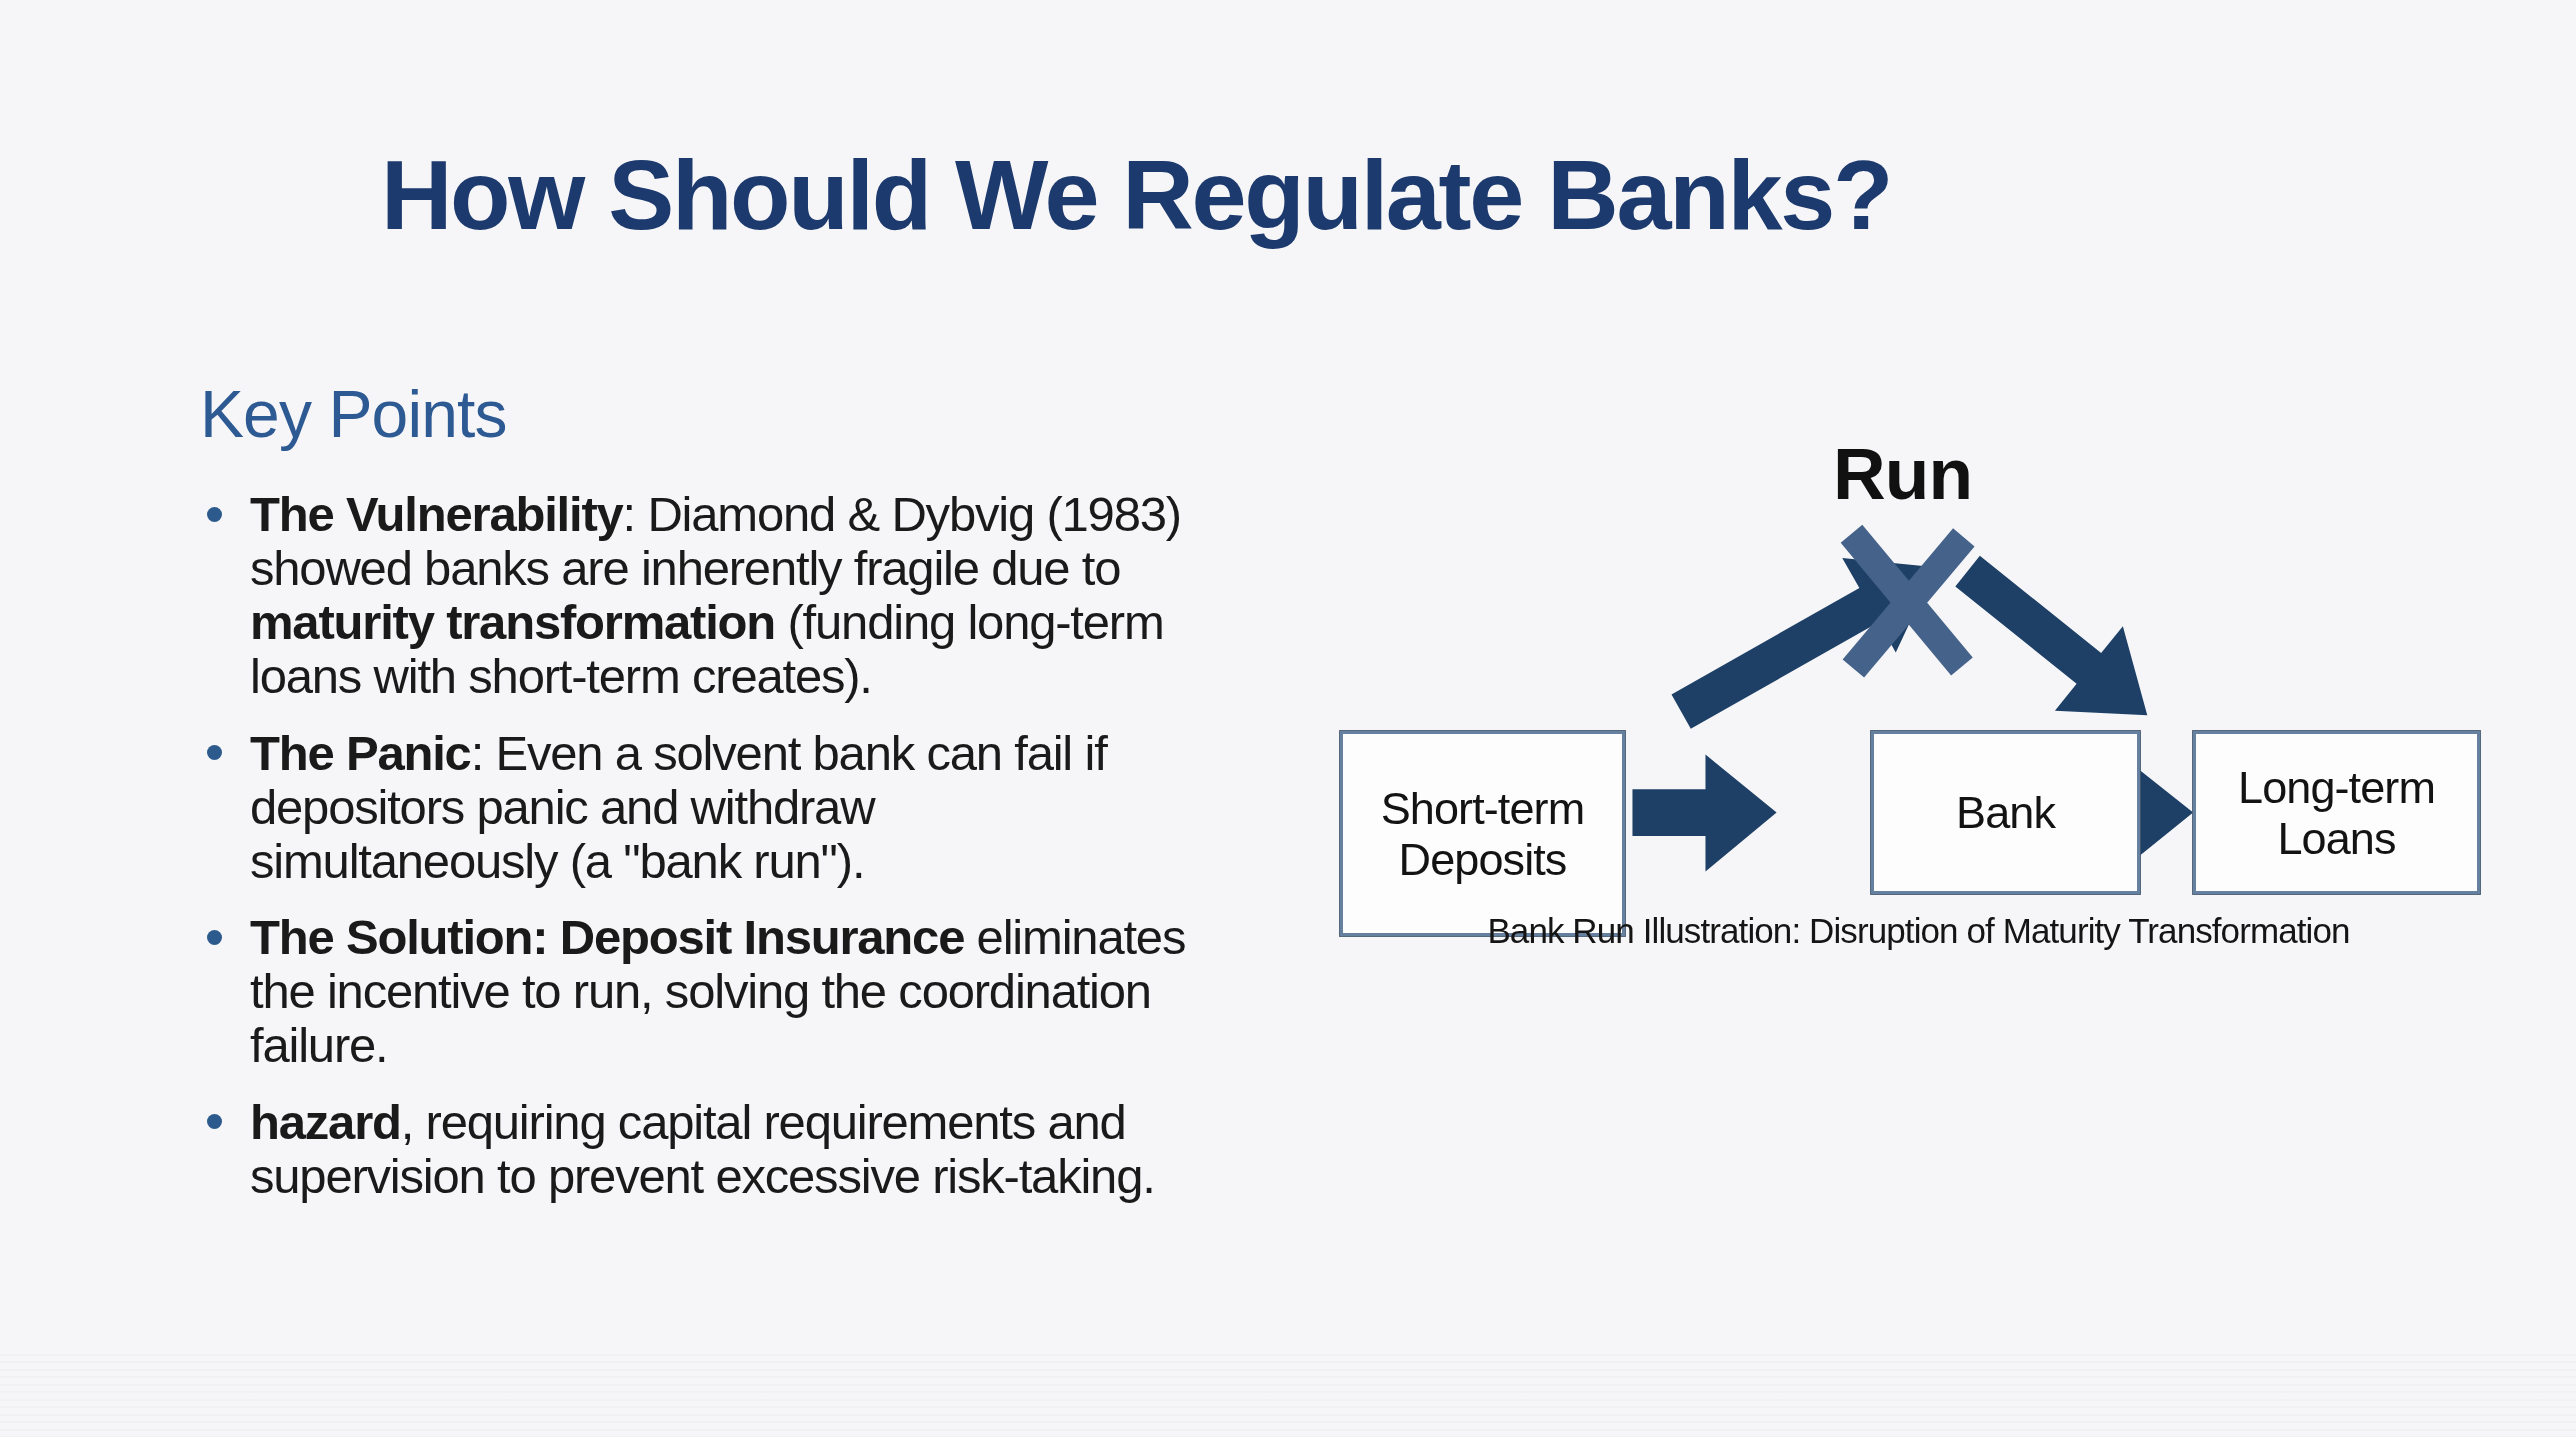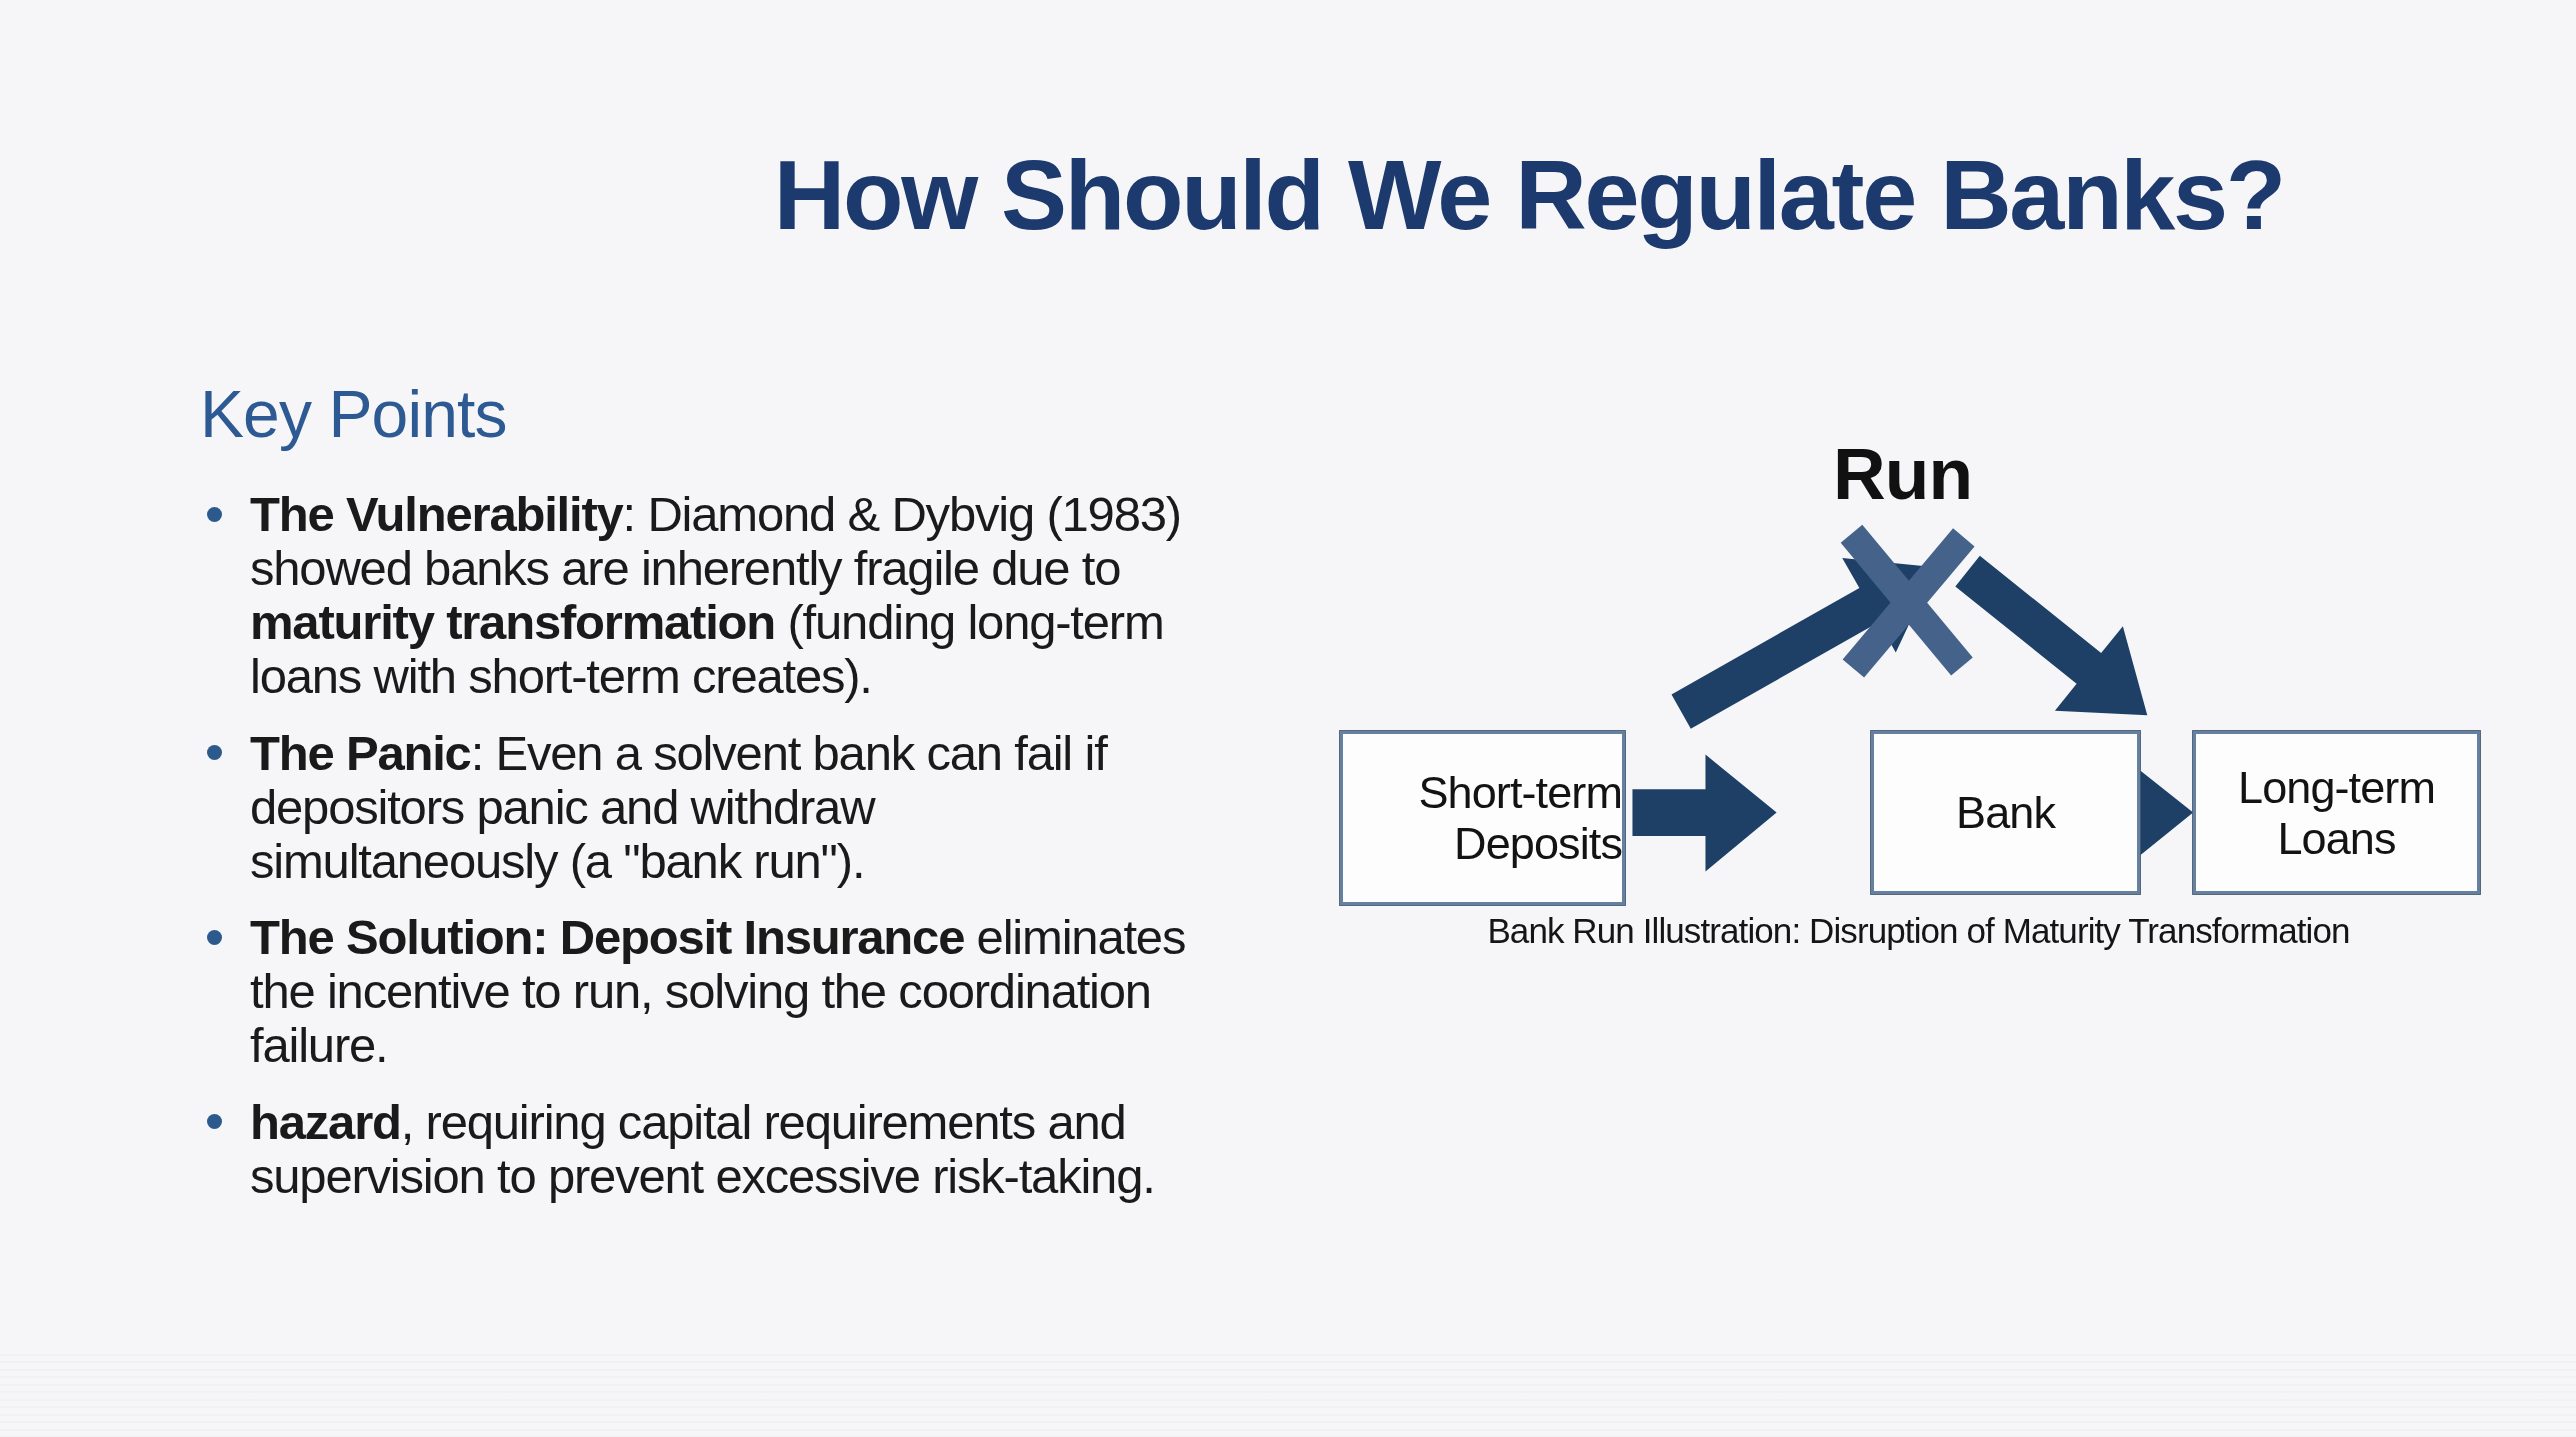--- a/index.html
+++ b/index.html
@@ -6,21 +6,21 @@
     --c-title:#1d3a6e; --c-heading:#2e5a94; --c-body:#1a1a1a;
     --c-arrow:#1e4066; --c-x:#45628b; --c-border:#66809f; --c-dot:#2d5a8c;
     --c-bg:#f6f6f8;
   }
   *{margin:0;padding:0;box-sizing:border-box;}
   html,body{width:2576px;height:1438px;overflow:hidden;}
   body{font-family:"Liberation Sans",sans-serif;background:var(--c-bg);}
   .slide{position:absolute;inset:0;width:2576px;height:1438px;background:var(--c-bg);}
 
   .page-title{
-    position:absolute;top:142px;left:16px;width:2268px;text-align:right;
+    position:absolute;top:142px;left:2px;width:2268px;text-align:center;
     font-size:99px;line-height:105px;font-weight:700;color:var(--c-title);
     letter-spacing:-2.3px;
   }
   .section-heading{
     position:absolute;top:382px;left:200px;
     font-size:66px;line-height:64px;font-weight:400;color:var(--c-heading);
     letter-spacing:-0.9px;
   }
   ul.key-points{
     position:absolute;top:487px;left:200px;width:1105px;list-style:none;
@@ -35,21 +35,21 @@
   }
   ul.key-points .bl{display:block;white-space:nowrap;}
   ul.key-points .seg-b{font-weight:700;}
 
   .diagram-box{
     position:absolute;display:flex;flex-direction:column;justify-content:center;
     align-items:center;background:#fdfdfe;border:3.7px solid var(--c-border);
     box-shadow:0 0 0 0.9px #44586f;
     font-size:45px;line-height:51px;color:#131313;letter-spacing:-0.9px;text-align:center;
   }
-  #box-0{left:1340px;top:731px;width:285px;height:174px;align-items:flex-end;}
+  #box-0{left:1340px;top:731px;width:285px;height:205px;}
   #box-1{left:1871px;top:731px;width:269px;height:163px;}
   #box-2{left:2193px;top:731px;width:287px;height:163px;text-align:right;}
   .box-line{display:block;white-space:nowrap;}
 
   .run-label{
     position:absolute;left:1762px;top:434px;width:281px;text-align:center;
     font-size:73px;line-height:79px;font-weight:700;color:#111;letter-spacing:-0.9px;
   }
   .diagram-caption{
     position:absolute;left:1329px;top:910px;width:1179px;text-align:center;

